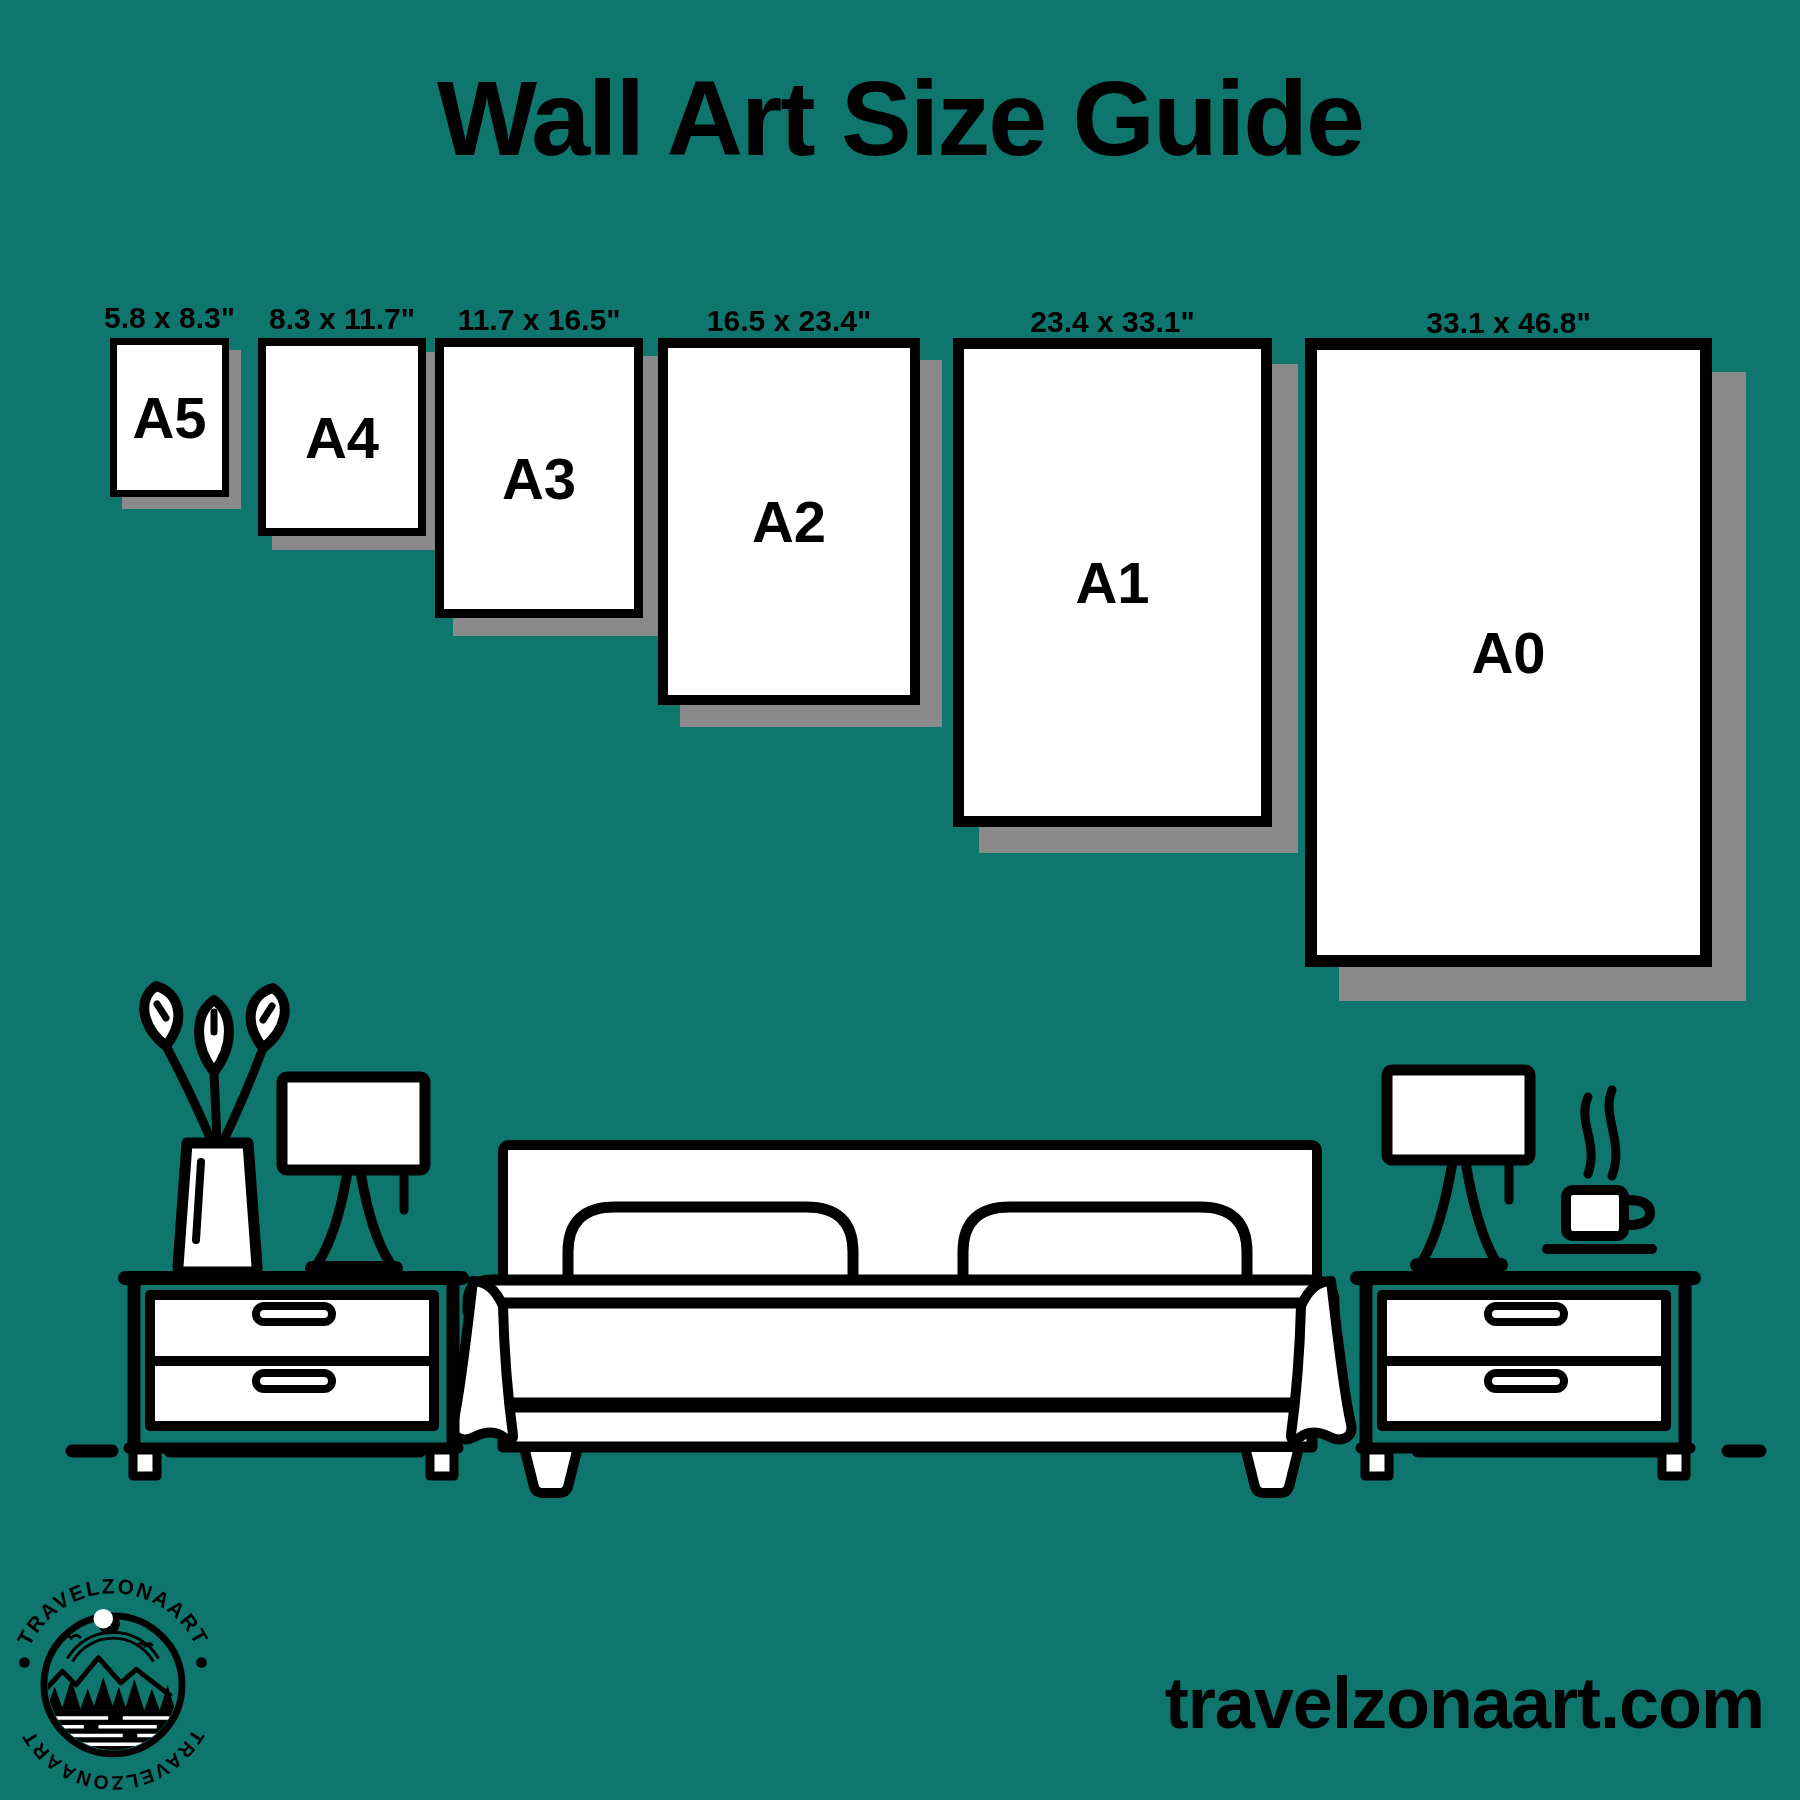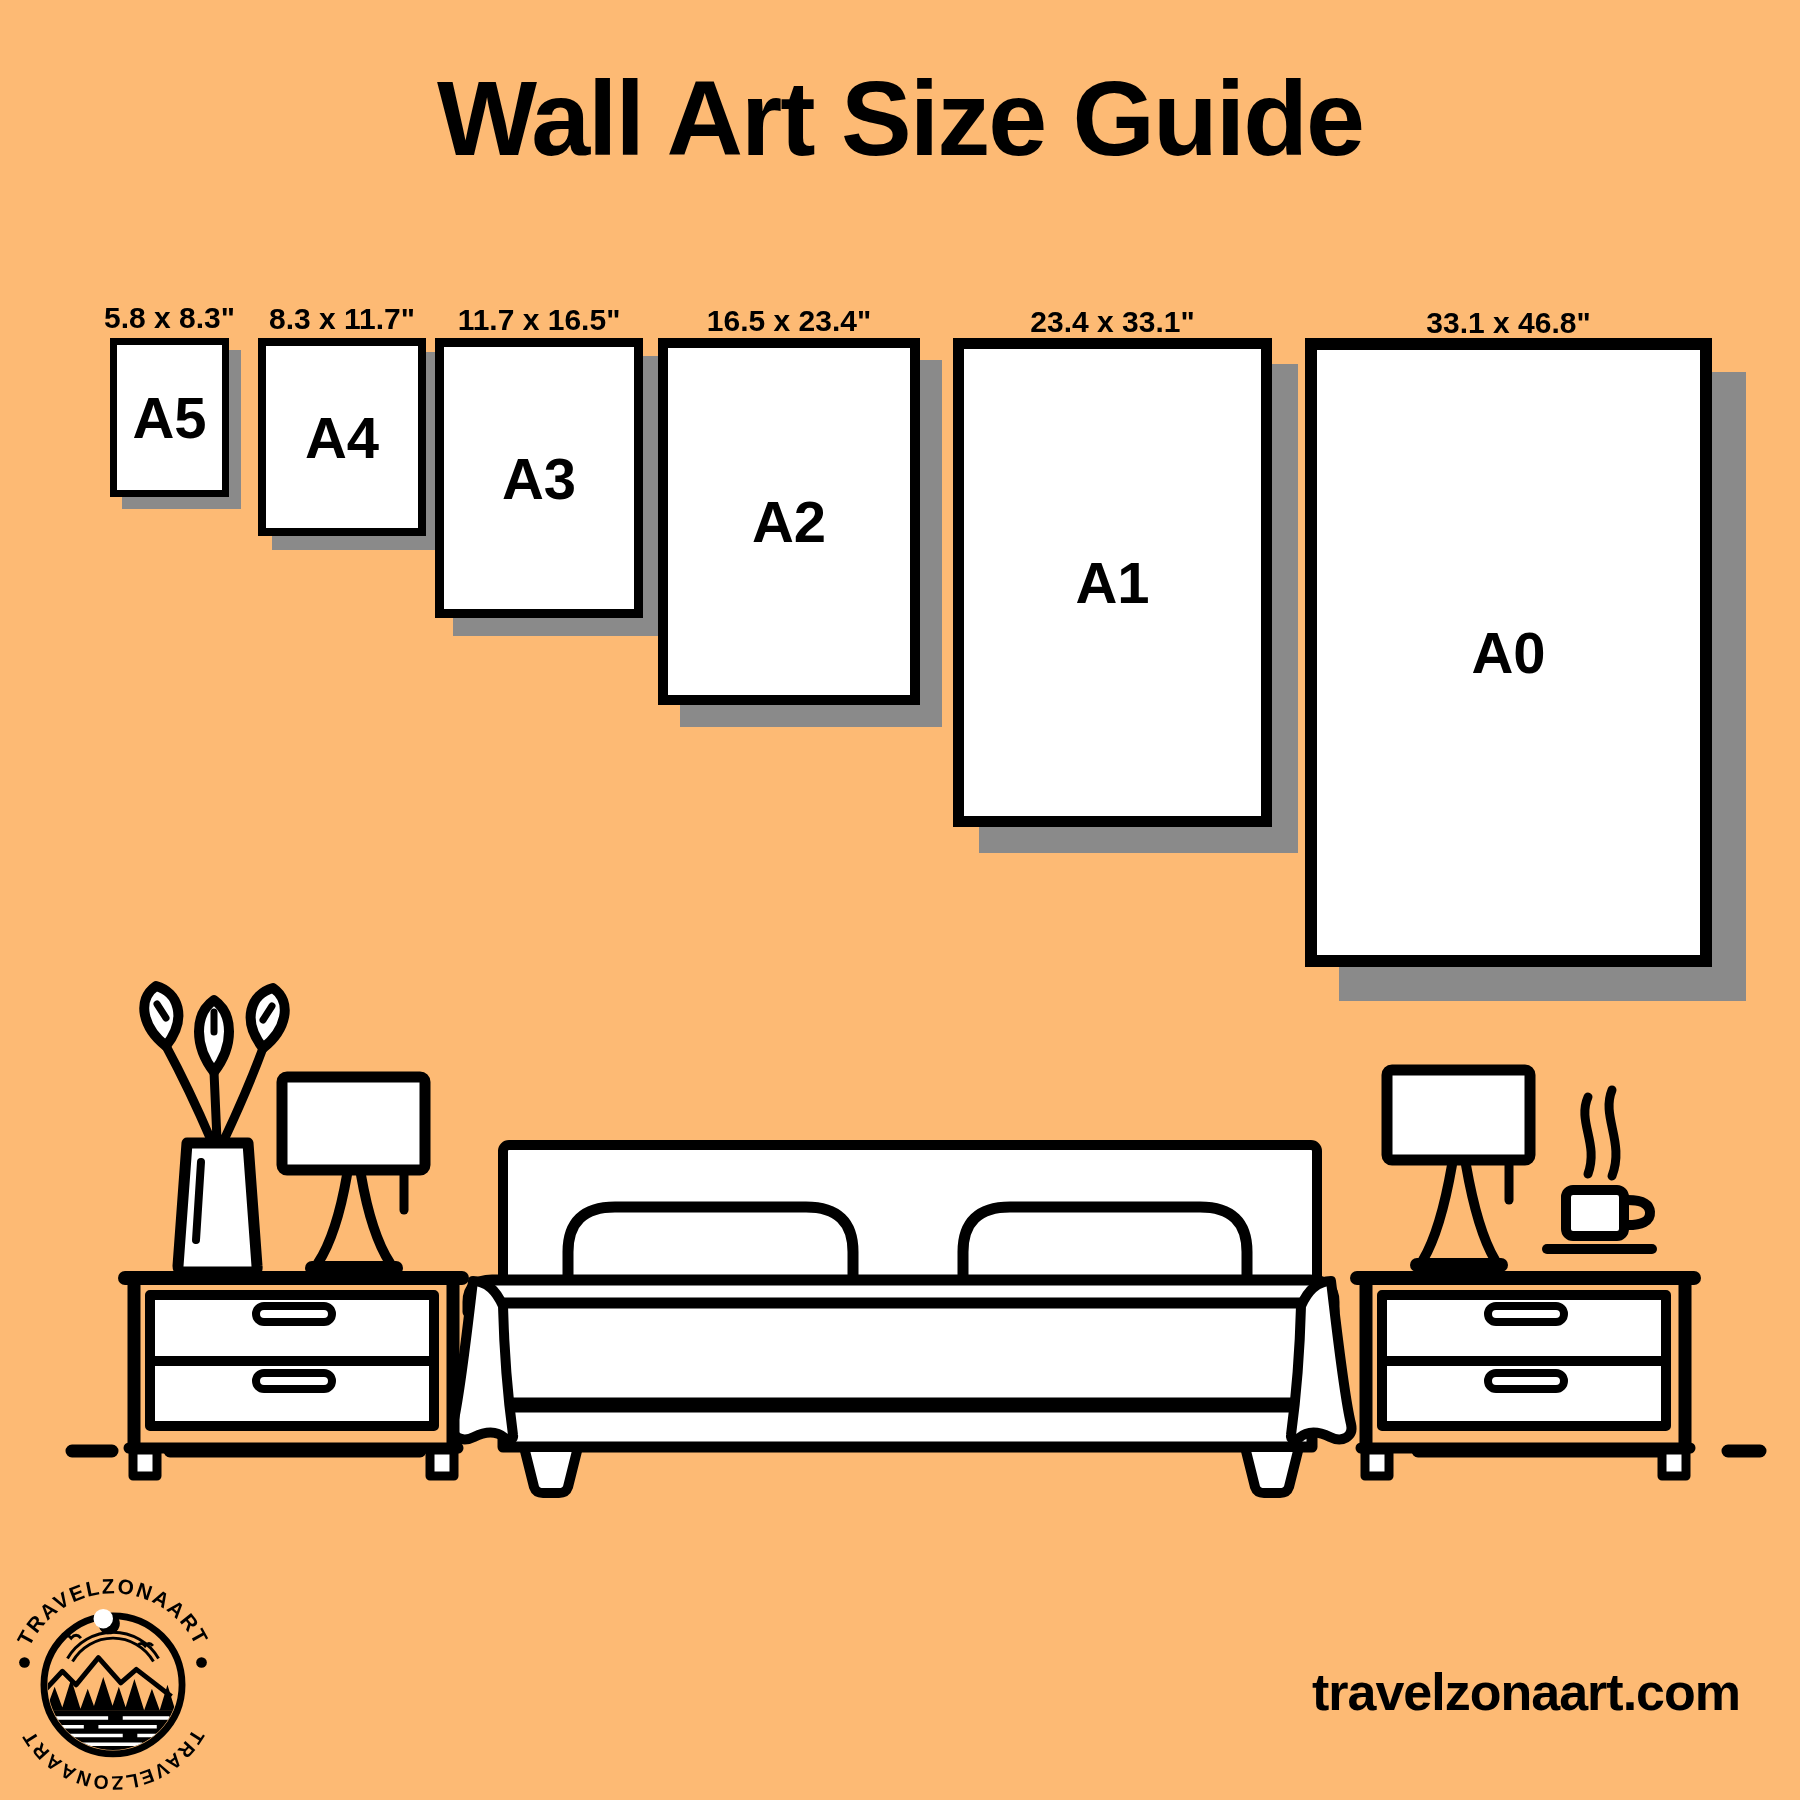--- a/index.html
+++ b/index.html
@@ -1,17 +1,17 @@
 <!DOCTYPE html>
 <html><head>
 <meta charset="utf-8">
 <style>
   html,body{margin:0;padding:0;background:#ffffff;}
   .canvas{
-    position:relative;width:1800px;height:1800px;background:#fdba74;
+    position:relative;width:1800px;height:1800px;background:#0f766e;
     font-family:"Liberation Sans",sans-serif;color:#000;overflow:hidden;
   }
   .title{
     position:absolute;top:58px;left:0;width:1800px;text-align:center;
     font-size:106px;font-weight:bold;letter-spacing:-2px;color:#000;
   }
   .frame{
     position:absolute;background:#ffffff;border-style:solid;border-color:#000;
     display:flex;align-items:center;justify-content:center;
   }
@@ -23,21 +23,21 @@
   .f-a5{left:110px;top:338px;width:105px;height:145px;border-width:7px;box-shadow:12px 12px 0 #8a8a8a;}
   .f-a4{left:258px;top:338px;width:152px;height:182px;border-width:8px;box-shadow:14px 14px 0 #8a8a8a;}
   .f-a3{left:435px;top:338px;width:190px;height:262px;border-width:9px;box-shadow:18px 18px 0 #8a8a8a;}
   .f-a2{left:658px;top:338px;width:242px;height:347px;border-width:10px;box-shadow:22px 22px 0 #8a8a8a;}
   .f-a1{left:953px;top:338px;width:297px;height:467px;border-width:11px;box-shadow:26px 26px 0 #8a8a8a;}
   .f-a0{left:1305px;top:338px;width:383px;height:605px;border-width:12px;box-shadow:34px 34px 0 #8a8a8a;}
   .scene{position:absolute;left:0;top:0;width:1800px;height:1800px;}
   .logo{position:absolute;left:6px;top:1568px;width:214px;height:224px;}
   .logo text{font-family:"Liberation Sans",sans-serif;}
   .website{
-    position:absolute;top:1662px;right:60px;font-size:52px;font-weight:bold;
+    position:absolute;top:1662px;right:36px;font-size:72px;font-weight:bold;
     letter-spacing:-1px;color:#000;white-space:nowrap;
   }
 </style>
 </head>
 <body>
 
 <div class="canvas">
 
   <div class="title">Wall Art Size Guide</div>
 

